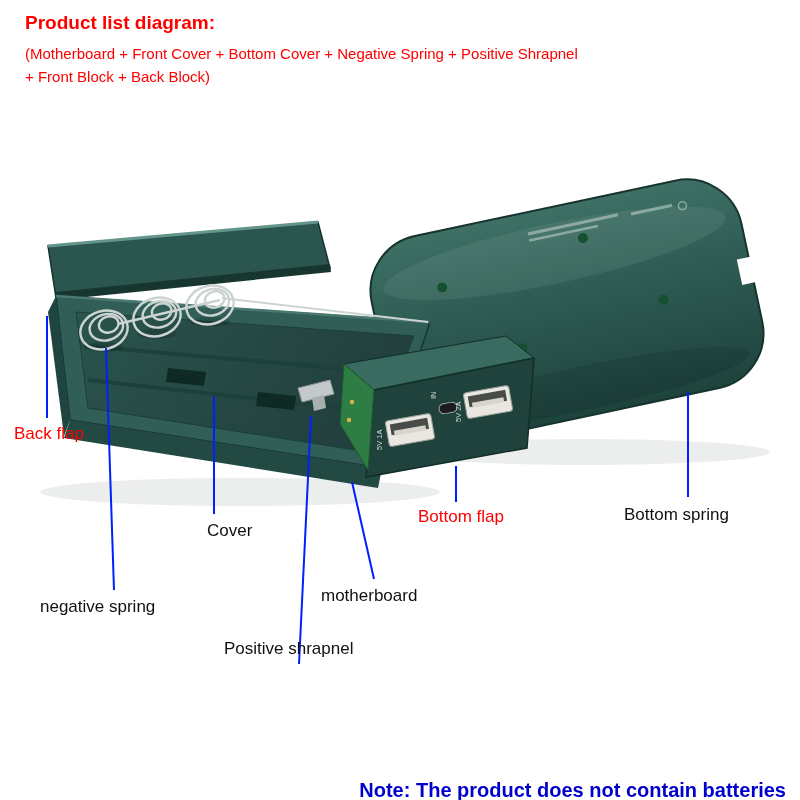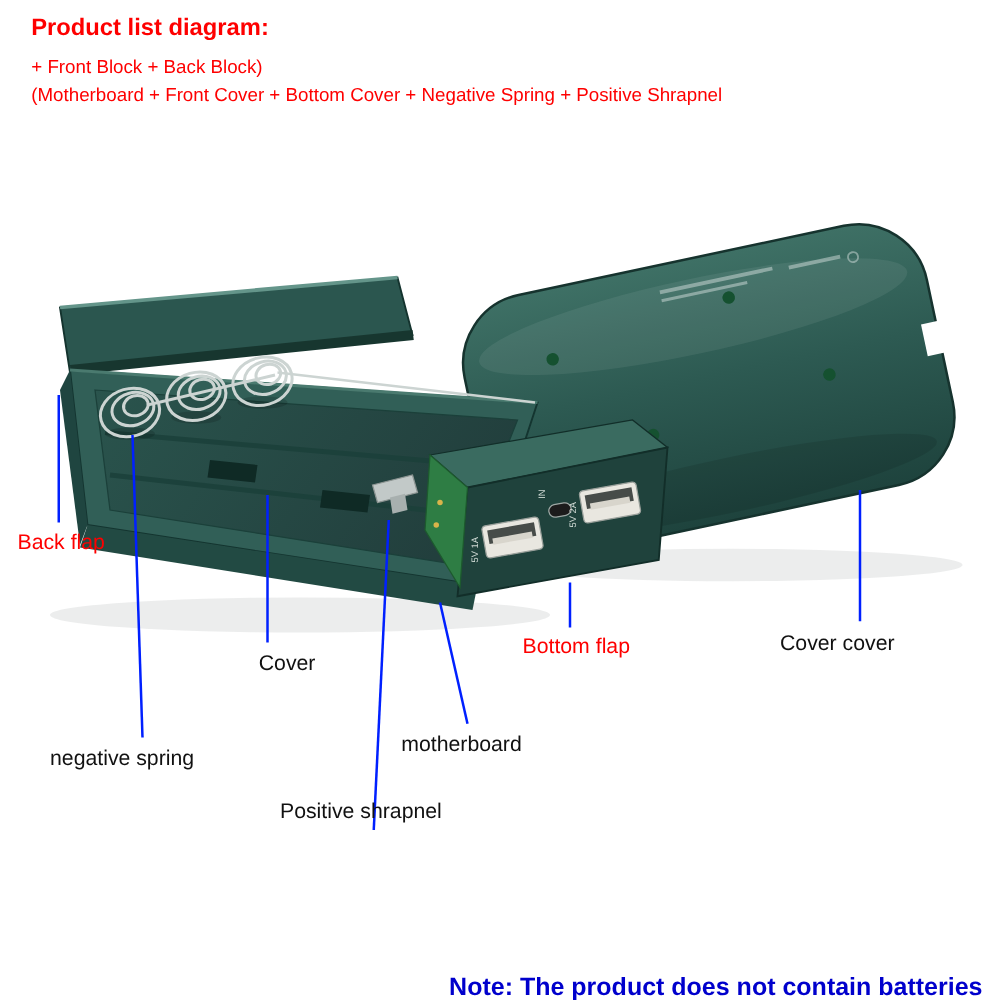--- a/index.html
+++ b/index.html
@@ -14,22 +14,22 @@
   .note{position:absolute;right:14px;top:779px;font-size:20px;font-weight:bold;
         color:#0000cc;white-space:nowrap;}
 </style>
 </head>
 <body>
 
 <div class="page">
 
   <header class="hdr">
     <div class="hdr-title">Product list diagram:</div>
+    <div class="hdr-line">(Motherboard + Front Cover + Bottom Cover + Negative Spring + Positive Shrapnel</div>
     <div class="hdr-line">+ Front Block + Back Block)</div>
-    <div class="hdr-line">(Motherboard + Front Cover + Bottom Cover + Negative Spring + Positive Shrapnel</div>
   </header>
 
   <svg class="illu" width="800" height="800" viewBox="0 0 800 800">
     <defs>
       <linearGradient id="covGrad" x1="0" y1="0" x2="0" y2="1">
         <stop offset="0" stop-color="#3e7065"></stop>
         <stop offset="0.45" stop-color="#2d5a52"></stop>
         <stop offset="1" stop-color="#1e433d"></stop>
       </linearGradient>
       <linearGradient id="floorGrad" x1="0" y1="0" x2="1" y2="0.3">
@@ -137,16 +137,16 @@
       <line x1="688" y1="392" x2="688" y2="497"></line>
     </g>
   </svg>
 
   <div class="lbl red" style="left:14px;top:424px;">Back flap</div>
   <div class="lbl" style="left:183px;top:521px;margin-left:24px;">Cover</div>
   <div class="lbl" style="left:40px;top:597px;">negative spring</div>
   <div class="lbl" style="left:321px;top:586px;">motherboard</div>
   <div class="lbl" style="left:224px;top:639px;">Positive shrapnel</div>
   <div class="lbl red" style="left:418px;top:507px;">Bottom flap</div>
-  <div class="lbl" style="left:624px;top:505px;">Cover cover</div>
+  <div class="lbl" style="left:624px;top:505px;">Bottom spring</div>
 
   <div class="note">Note: The product does not contain batteries</div>
 </div>
 
 </body></html>

